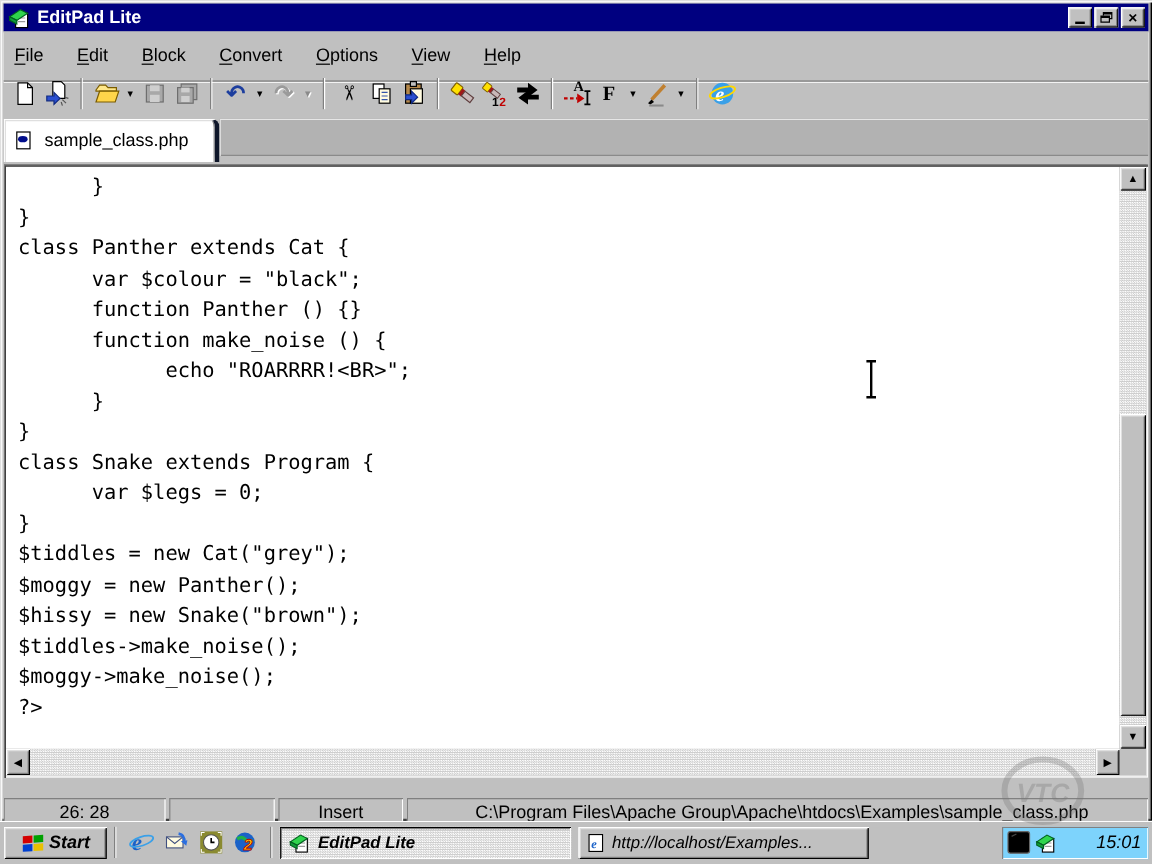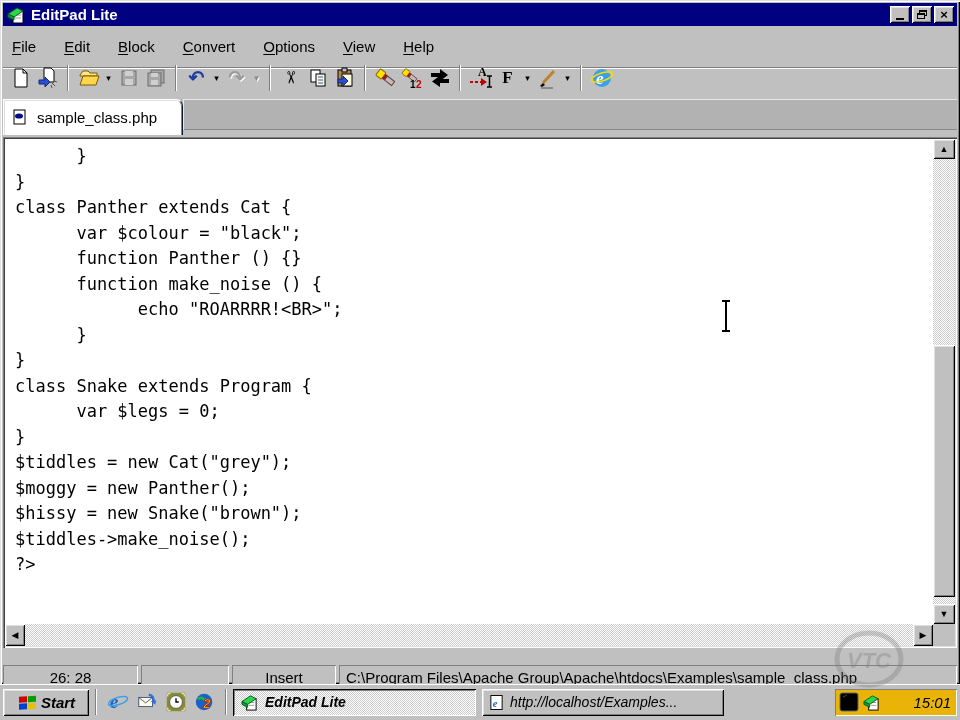--- a/index.html
+++ b/index.html
@@ -46,21 +46,21 @@
          font-size:9px; color:#000; }
   .drop.dis{ color:#8a8a8a; text-shadow:1px 1px 0 #fff; }
   .glyph-undo{ font-size:19px; font-weight:bold; color:#1d3e9e; }
   .glyph-redo{ font-size:19px; font-weight:bold; color:#9a9a9a; text-shadow:1px 1px 0 #fff; }
   .glyph-cut{ font-size:17px; display:inline-block; transform:rotate(90deg); }
   .glyph-F{ font-family:"Liberation Serif",serif; font-size:17px; font-weight:bold; }
 
   
   #tabbar{ position:absolute; left:3px; top:97px; right:3px; height:40px; display:flex; }
   #tab-active{ width:180px; height:36px; margin-top:2px; background:#fff;
-               border-left:1px solid #fff; border-top:1px solid #fff; border-right:1px solid #0f172a;
+               border-left:1px solid #fff; border-top:1px solid #fff; border-right:4px solid #0f172a;
                border-radius:0 7px 0 0; display:flex; align-items:center; padding-left:8px;
                font-size:15px; box-shadow: inset 1px 1px 0 #dfdfdf, inset -1px 0 0 #808080; }
   #tab-active span{ margin-left:9px; }
   #tab-filler{ flex:1; height:31px; margin-top:2px; background:#b2b2b2;
                box-shadow: inset 0 1px 0 #e6e6e6, inset 1px 0 0 #e6e6e6, inset 0 -1px 0 #8a8a8a; }
 
   
   #editor-frame{ position:absolute; left:3px; top:137px; right:3px; height:511px;
                  background:#c0c0c0; }
   #editor-frame::before{ content:""; position:absolute; inset:0; pointer-events:none; z-index:5;
@@ -82,39 +82,39 @@
   #v-thumb{ position:absolute; left:0; top:186px; width:22px; height:252px; }
 
   
   #statusbar{ position:absolute; left:3px; top:662px; right:3px; height:31px;
               display:flex; align-items:center; font-size:15px; }
   .spanel{ height:25px; background:#c0c0c0; margin-left:3px; display:flex; align-items:center;
            justify-content:center; }
   #sp-pos{ width:135px; margin-left:0; }
   #sp-2{ width:88px; }
   #sp-mode{ width:104px;align-items:center; }
-  #sp-path{ flex:1; justify-content:flex-start; padding-left:7px; white-space:nowrap; overflow:hidden; }
+  #sp-path{ flex:1; justify-content:center; padding-left:7px; white-space:nowrap; overflow:hidden; }
 
   
   #taskbar{ position:absolute; left:0; top:684px; width:960px; height:36px; background:#c0c0c0;
             box-shadow: inset 0 1px 0 #fff; display:flex; align-items:center; padding:0 3px;font-style:italic; }
   #start-btn{ width:86px; height:27px; display:flex; align-items:center; justify-content:center;
               font-weight:bold; font-size:15px; }
   #start-btn span{ margin-left:4px; }
   .tb-sep{ width:2px; height:26px; margin:0 6px; border-left:1px solid #808080; border-right:1px solid #fff; }
   .ql-btn{ width:27px; height:27px; display:flex; align-items:center; justify-content:center; margin:0 1px; }
   .task-btn{ height:27px; display:flex; align-items:center; padding:0 7px; font-size:14px;
              margin-right:6px; white-space:nowrap; overflow:hidden; }
   .task-btn.pressed{ font-weight:bold; box-shadow: inset 1px 1px 0 #000, inset -1px -1px 0 #fff,
                      inset 2px 2px 0 #808080; }
   .task-btn span{ margin-left:6px; }
   #task-editpad{ width:243px; }
   #task-browser{ width:242px; }
   #tray{ margin-left:auto; width:122px; height:27px; display:flex; align-items:center;
-         background:#eab308; padding:0 6px 0 4px; }
+         background:#7dd3fc; padding:0 6px 0 4px; }
   #tray-clock{ flex:1; text-align:right; font-size:15px; }
   #tray svg{ margin-right:3px; }
 
   
   #ibeam{ position:absolute; left:718px; top:299px; z-index:20; }
   #vtc-watermark{ position:absolute; left:833px; top:628px; width:72px; height:62px; z-index:15;
                   opacity:0.32; pointer-events:none; }
 </style>
 </head>
 <body>
@@ -326,20 +326,21 @@
         <div class="code-line">            echo "ROARRRR!&lt;BR&gt;";</div>
         <div class="code-line">      }</div>
         <div class="code-line">}</div>
         <div class="code-line">class Snake extends Program {</div>
         <div class="code-line">      var $legs = 0;</div>
         <div class="code-line">}</div>
         <div class="code-line">$tiddles = new Cat("grey");</div>
         <div class="code-line">$moggy = new Panther();</div>
         <div class="code-line">$hissy = new Snake("brown");</div>
         <div class="code-line">$tiddles-&gt;make_noise();</div>
+        <div class="code-line">$moggy-&gt;make_noise();</div>
         <div class="code-line">?&gt;</div>
       </div>
 
       <div id="vscroll">
         <div class="sb-btn v btn-raised" style="top:0">
             <span>▲</span>
           </div>
         <div id="v-track" class="dither">
           <div id="v-thumb" class="btn-raised"></div>
         </div>

